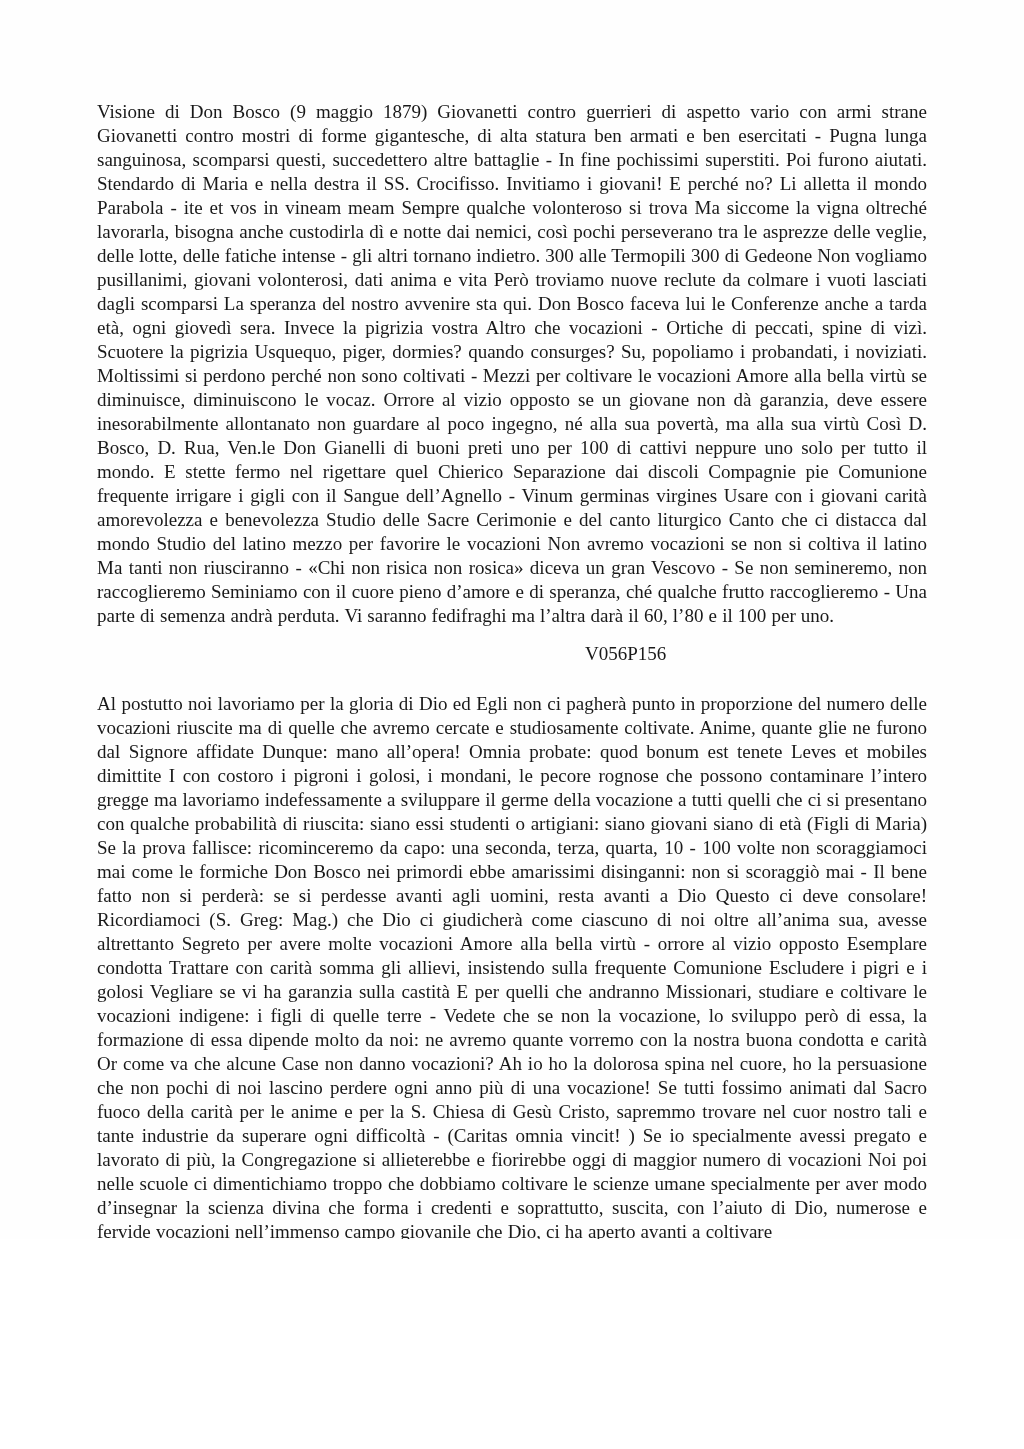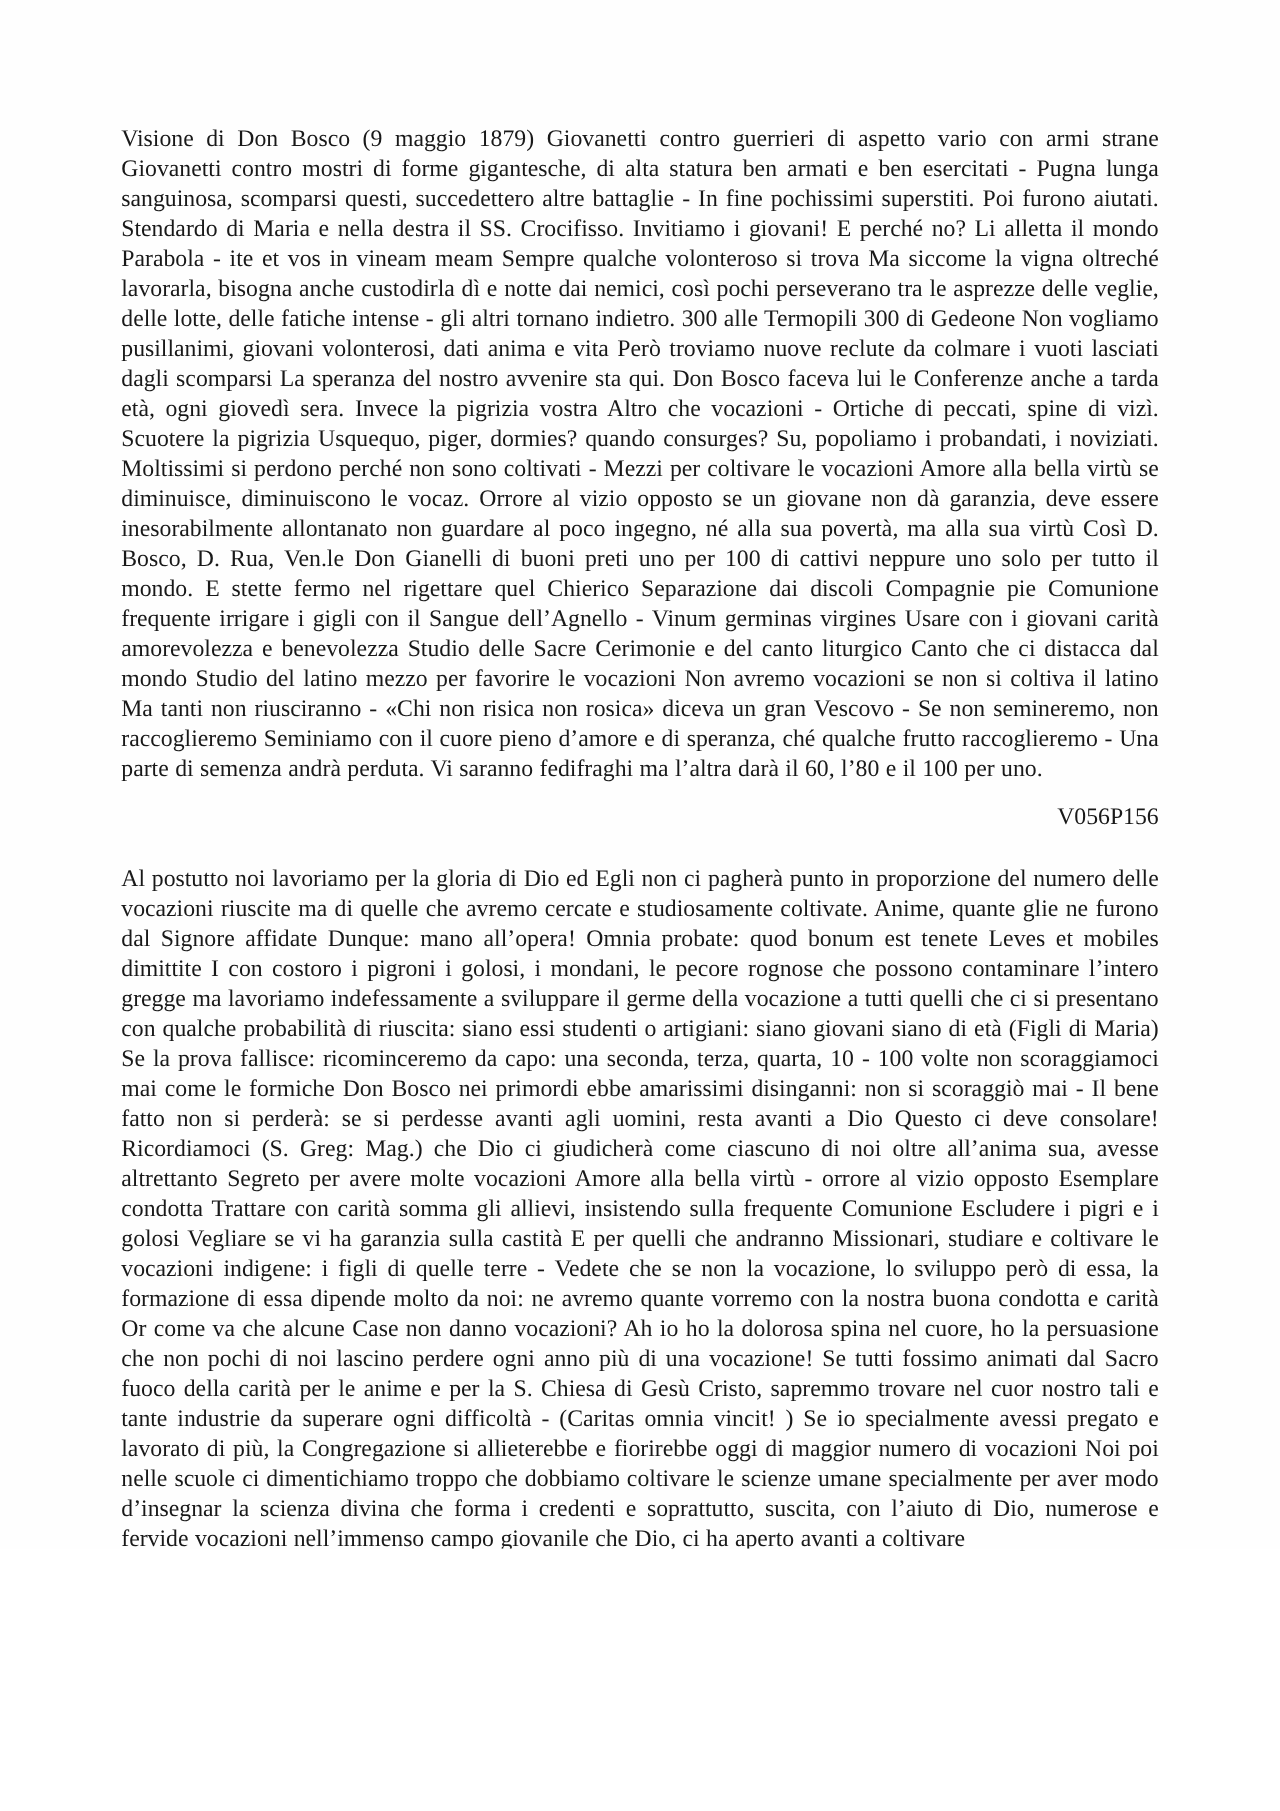--- a/index.html
+++ b/index.html
@@ -25,21 +25,20 @@
     text-align: justify;
     text-justify: inter-word;
     word-spacing: 0.02em;
   }
   .ref-line {
     margin: 14px 0 26px 0;
     font-size: 19px;
     line-height: 24px;
     text-indent: 488px;
     white-space: nowrap;
-    text-align: right;
   }
 </style>
 </head>
 <body>
 
 <div class="page">
   <p class="body-text">Visione di Don Bosco (9 maggio 1879) Giovanetti contro guerrieri di aspetto vario con armi strane Giovanetti contro mostri di forme gigantesche, di alta statura ben armati e ben esercitati - Pugna lunga sanguinosa, scomparsi questi, succedettero altre battaglie - In fine pochissimi superstiti. Poi furono aiutati. Stendardo di Maria e nella destra il SS. Crocifisso. Invitiamo i giovani! E perché no? Li alletta il mondo Parabola - ite et vos in vineam meam Sempre qualche volonteroso si trova Ma siccome la vigna oltreché lavorarla, bisogna anche custodirla dì e notte dai nemici, così pochi perseverano tra le asprezze delle veglie, delle lotte, delle fatiche intense - gli altri tornano indietro. 300 alle Termopili 300 di Gedeone Non vogliamo pusillanimi, giovani volonterosi, dati anima e vita Però troviamo nuove reclute da colmare i vuoti lasciati dagli scomparsi La speranza del nostro avvenire sta qui. Don Bosco faceva lui le Conferenze anche a tarda età, ogni giovedì sera. Invece la pigrizia vostra Altro che vocazioni - Ortiche di peccati, spine di vizì. Scuotere la pigrizia Usquequo, piger, dormies? quando consurges? Su, popoliamo i probandati, i noviziati. Moltissimi si perdono perché non sono coltivati - Mezzi per coltivare le vocazioni Amore alla bella virtù se diminuisce, diminuiscono le vocaz. Orrore al vizio opposto se un giovane non dà garanzia, deve essere inesorabilmente allontanato non guardare al poco ingegno, né alla sua povertà, ma alla sua virtù Così D. Bosco, D. Rua, Ven.le Don Gianelli di buoni preti uno per 100 di cattivi neppure uno solo per tutto il mondo. E stette fermo nel rigettare quel Chierico Separazione dai discoli Compagnie pie Comunione frequente irrigare i gigli con il Sangue dell’Agnello - Vinum germinas virgines Usare con i giovani carità amorevolezza e benevolezza Studio delle Sacre Cerimonie e del canto liturgico Canto che ci distacca dal mondo Studio del latino mezzo per favorire le vocazioni Non avremo vocazioni se non si coltiva il latino Ma tanti non riusciranno - «Chi non risica non rosica» diceva un gran Vescovo - Se non semineremo, non raccoglieremo Seminiamo con il cuore pieno d’amore e di speranza, ché qualche frutto raccoglieremo - Una parte di semenza andrà perduta. Vi saranno fedifraghi ma l’altra darà il 60, l’80 e il 100 per uno.</p>
 
   <p class="ref-line">V056P156</p>
 

